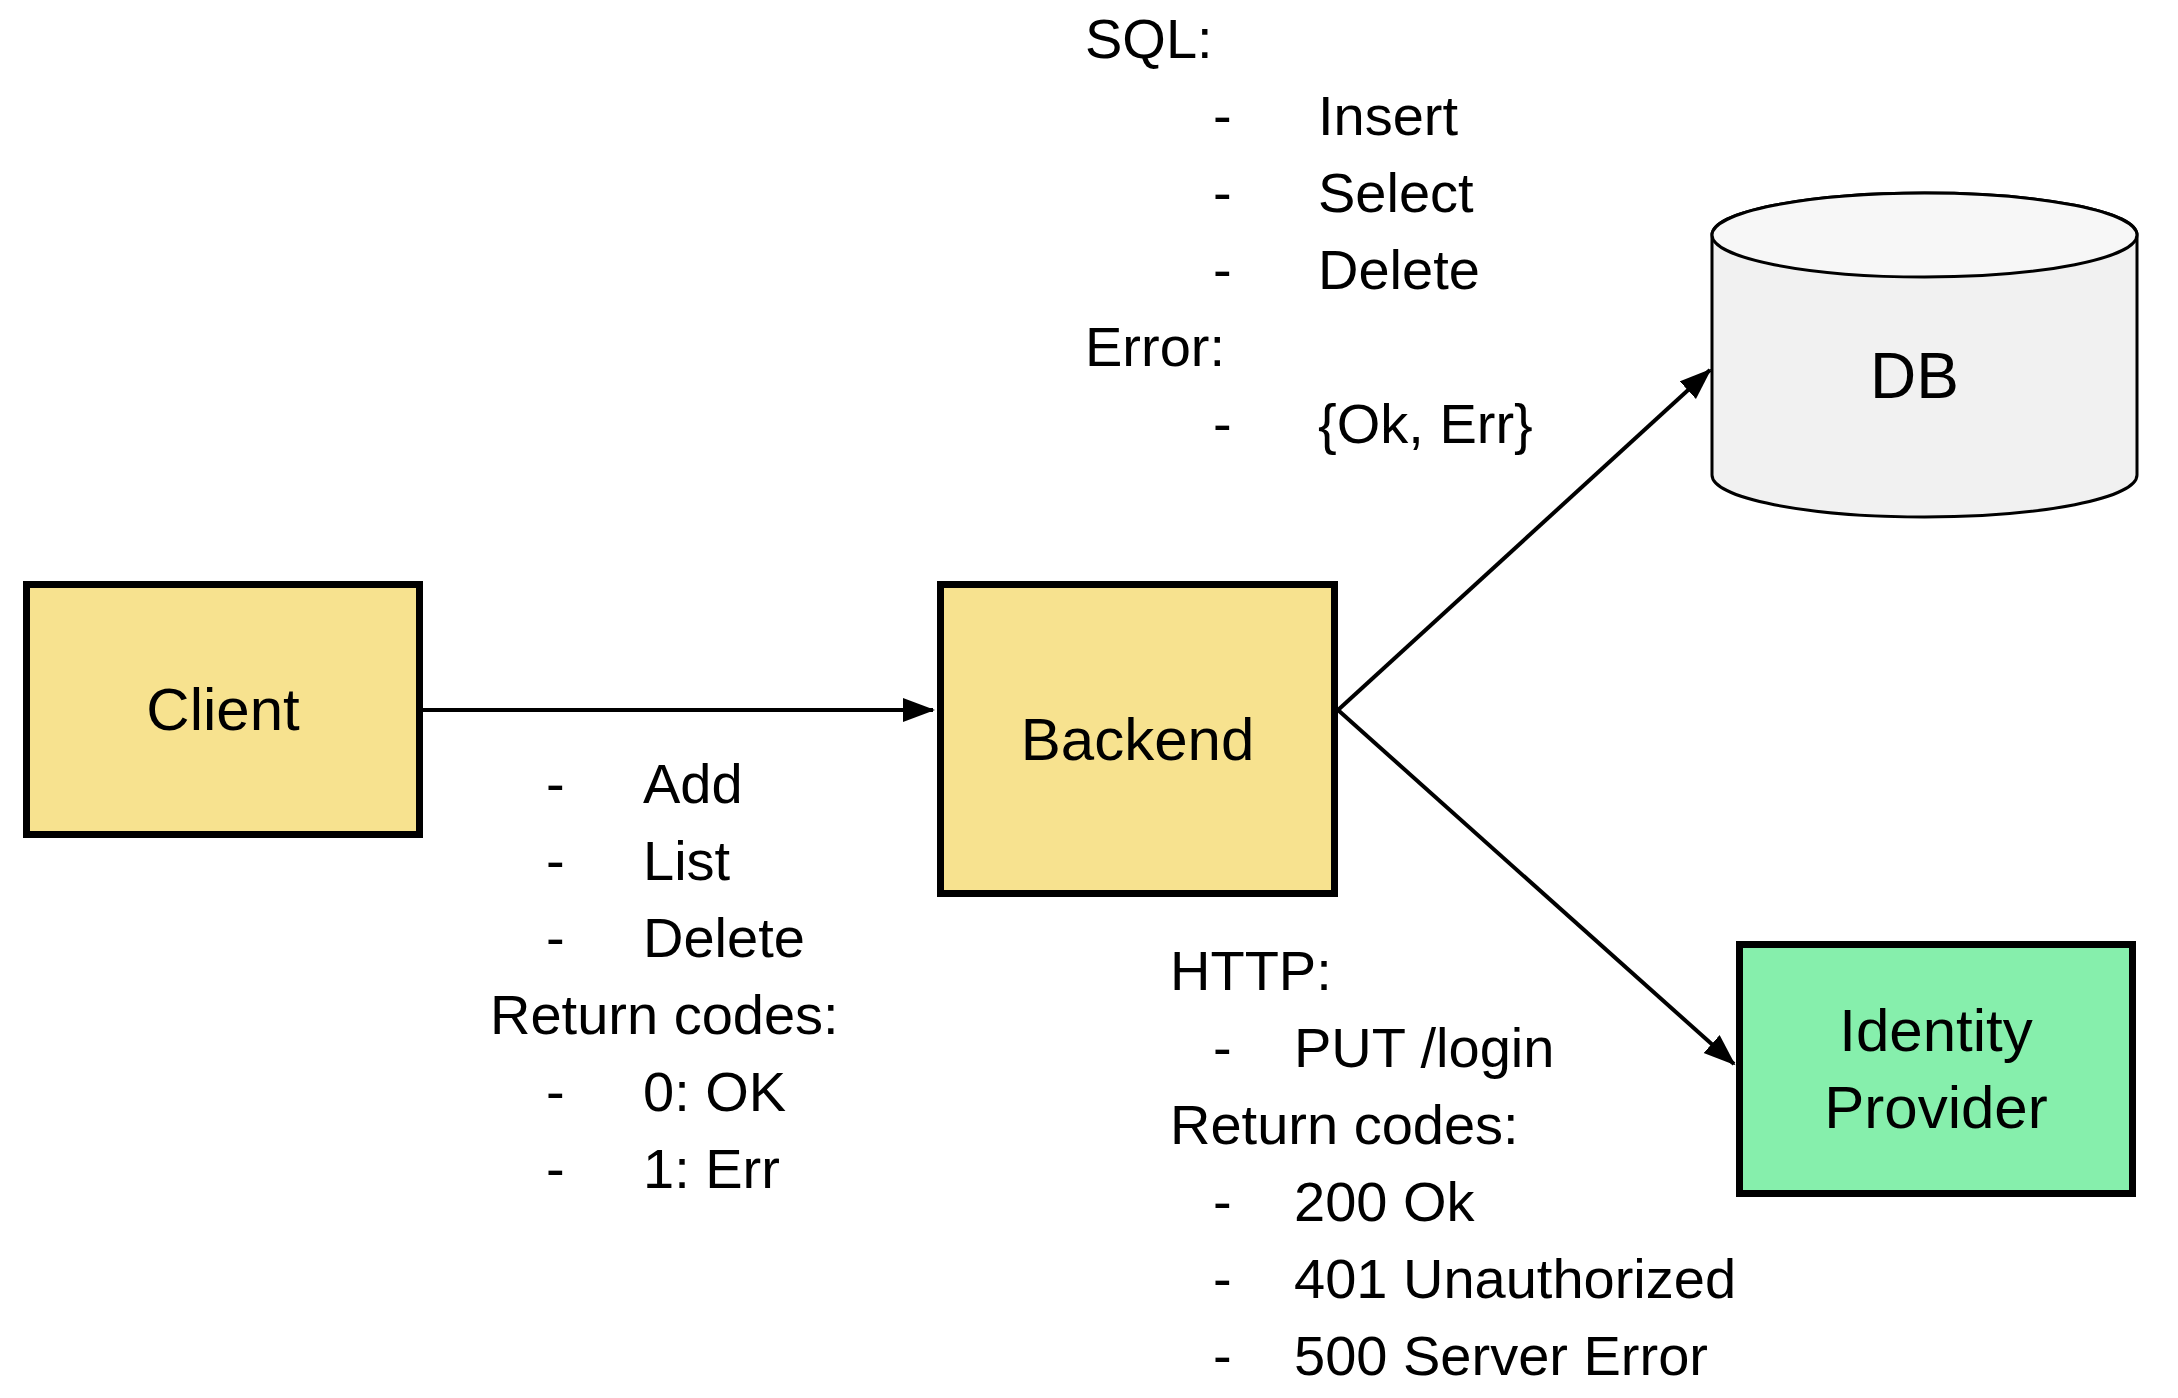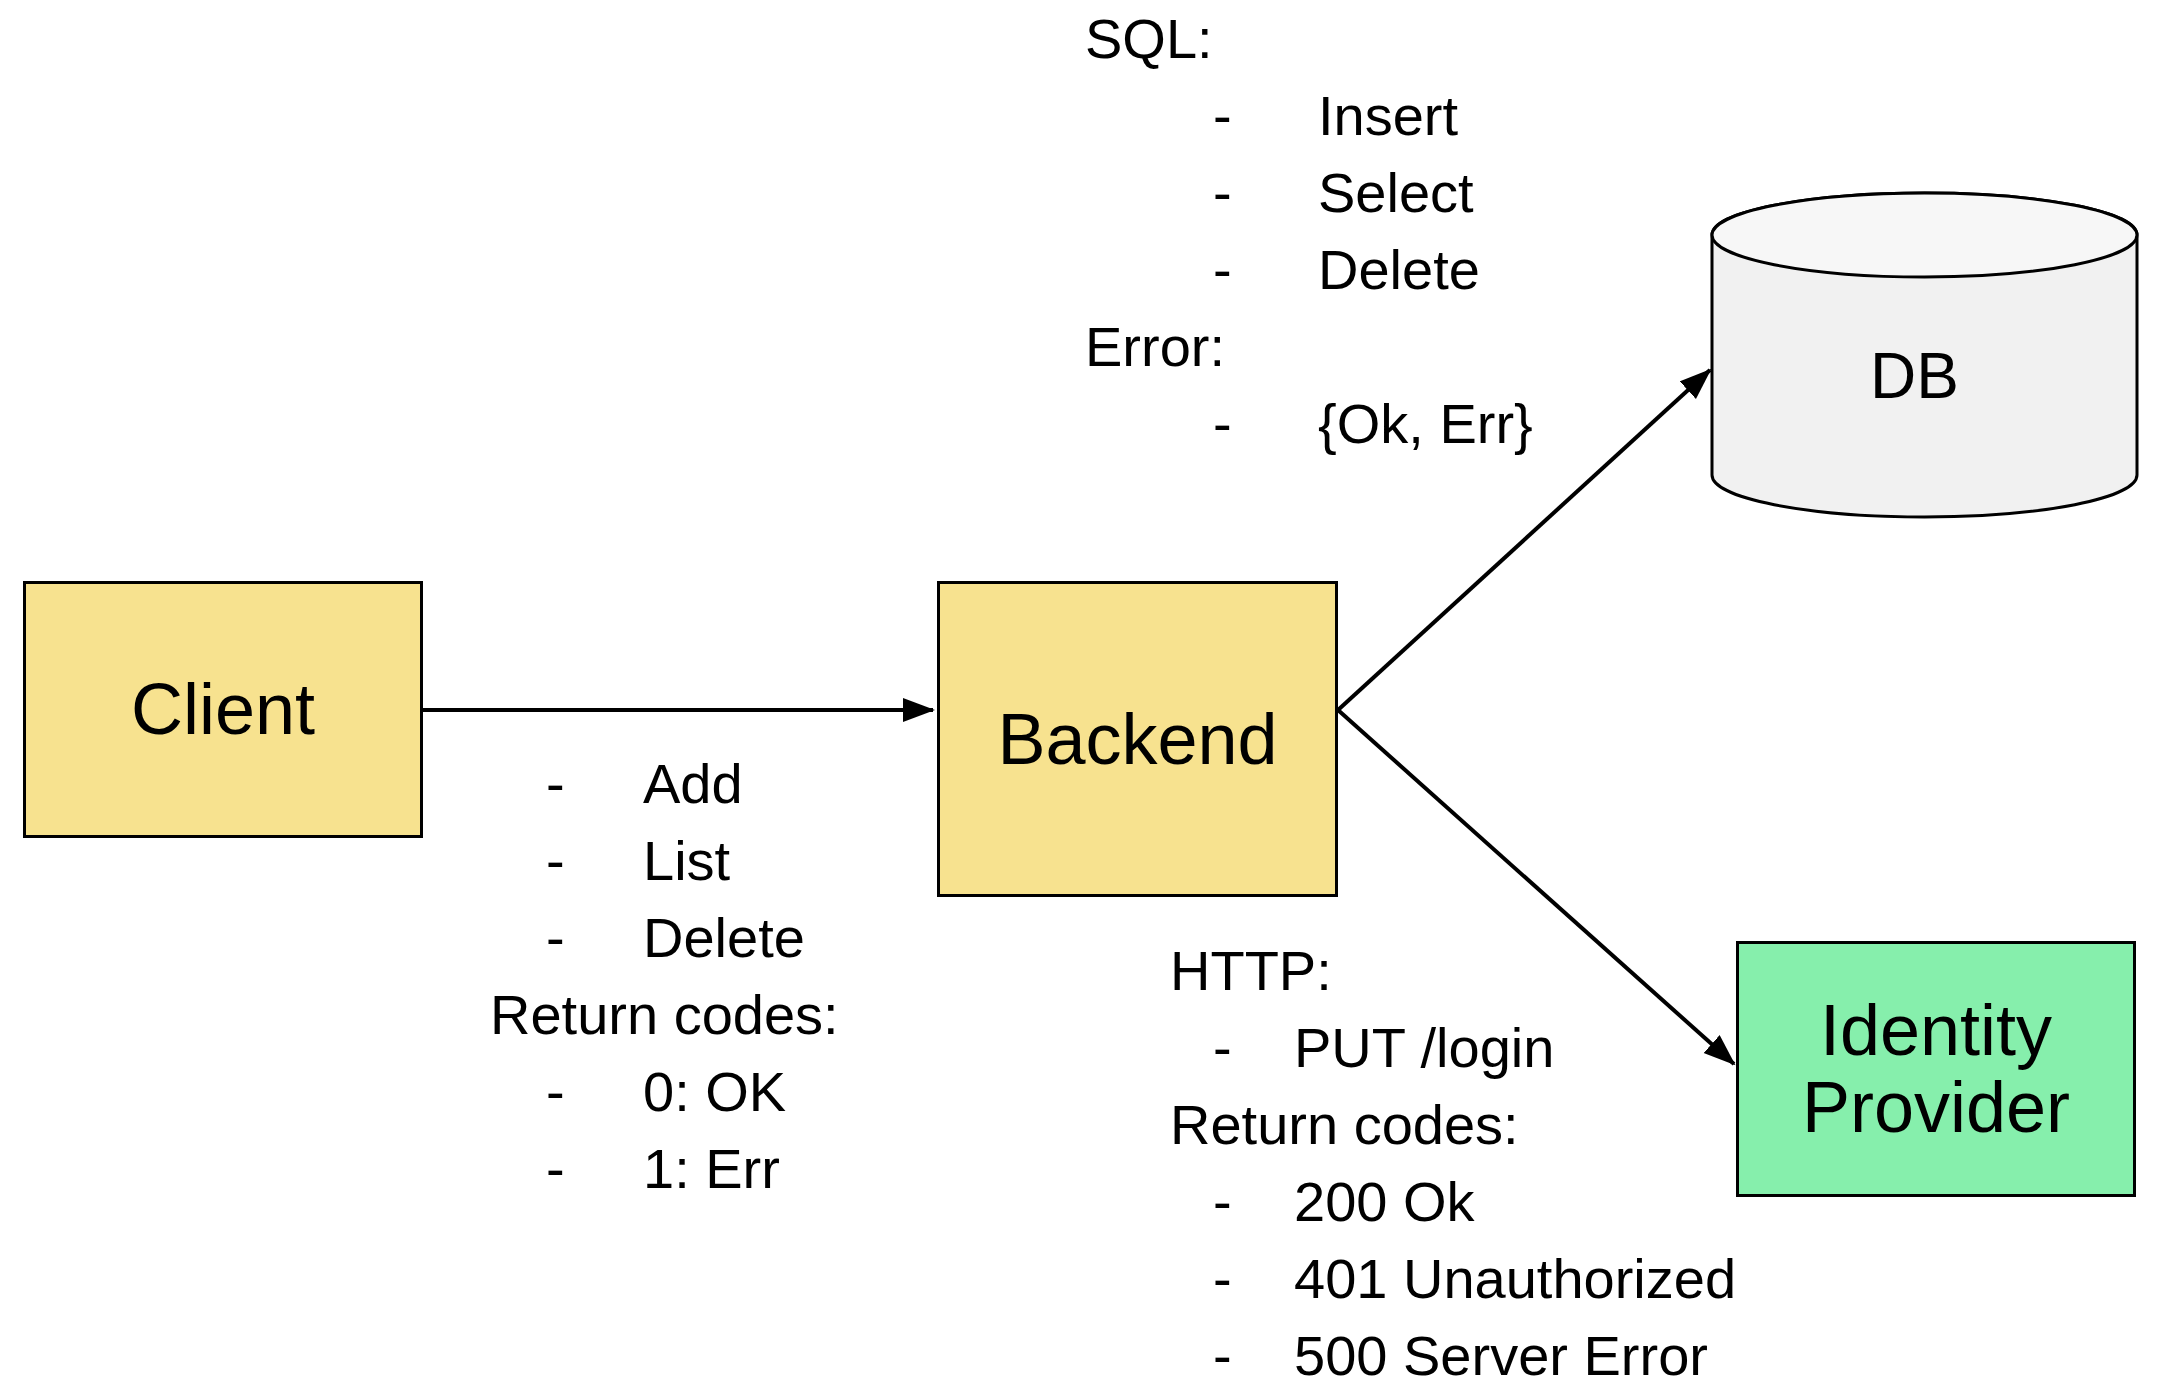--- a/index.html
+++ b/index.html
@@ -24,25 +24,25 @@
   svg.layer {
     position: absolute;
     left: 0; top: 0;
     width: 2178px;
     height: 1398px;
   }
   
   .node {
     position: absolute;
     box-sizing: border-box;
-    border: 3px solid #000000;
+    border: 7px solid #000000;
     display: flex;
     align-items: center;
     justify-content: center;
-    font-size: 72px;
+    font-size: 60px;
     line-height: 77px;
     text-align: center;
     white-space: nowrap;
   }
   .node.yellow { background: #F7E28F; }
   .node.gray   { background: #86efac; }
   #node-client  { left: 23px;   top: 581px; width: 400px; height: 257px; }
   #node-backend { left: 937px;  top: 581px; width: 401px; height: 316px; }
   #node-idp     { left: 1736px; top: 941px; width: 400px; height: 256px; flex-direction: column; }
   #db-label-box {

